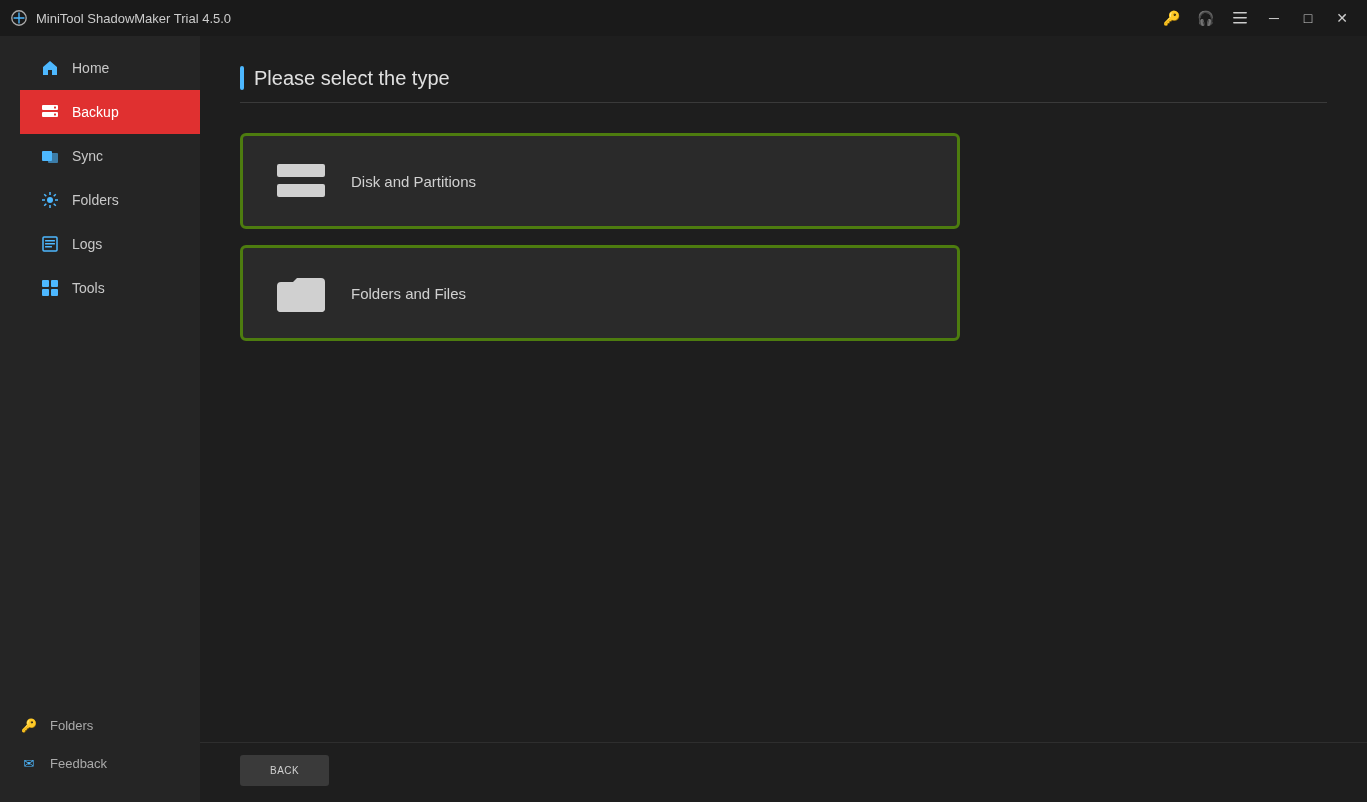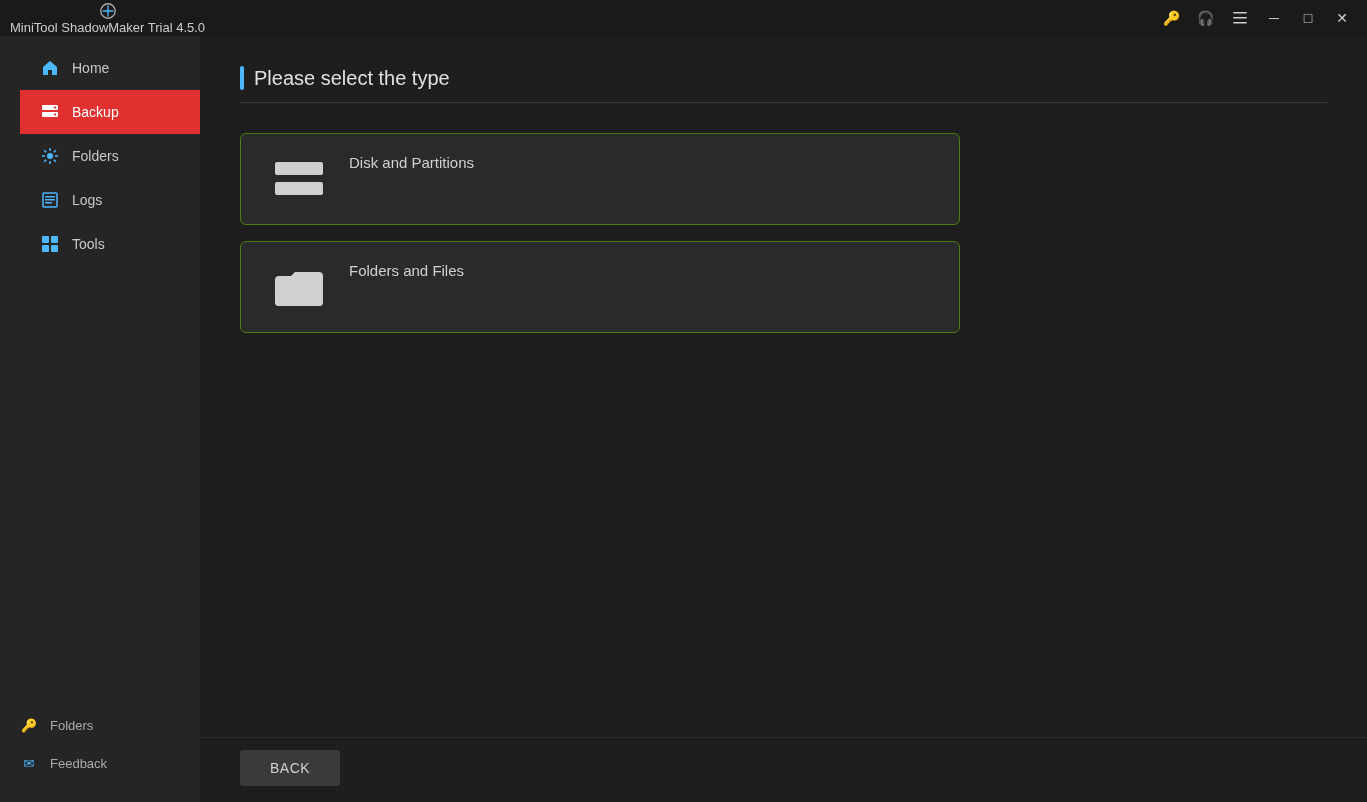--- a/index.html
+++ b/index.html
@@ -21,22 +21,21 @@
       display: flex;
       align-items: center;
       justify-content: space-between;
       padding: 0 10px;
       flex-shrink: 0;
       user-select: none;
     }
     .titlebar-left {
       display: flex;
       align-items: center;
-      gap: 0;
-      flex-direction: column;
+      gap: 8px;
     }
     .titlebar-logo {
       width: 18px;
       height: 18px;
       color: #ccc;
     }
     .titlebar-title {
       font-size: 13px;
       color: #ccc;
     }
@@ -159,27 +158,28 @@
     }
     .page-title-text {
       font-size: 20px;
       font-weight: 400;
       color: #e0e0e0;
     }
 
     
     .type-card {
       display: flex;
+      align-items: center;
       gap: 20px;
       background: #2a2a2a;
       border-radius: 6px;
       padding: 20px 28px;
       margin-bottom: 16px;
       cursor: pointer;
-      border: 1px solid #4d7c0f;
+      border: 3px solid #4d7c0f;
       transition: background 0.15s, border-color 0.15s;
       max-width: 720px;
     }
     .type-card-icon {
       width: 60px;
       height: 50px;
       display: flex;
       align-items: center;
       justify-content: center;
       flex-shrink: 0;
@@ -199,21 +199,21 @@
       border-top: 1px solid #2e2e2e;
       display: flex;
       align-items: center;
     }
 
     .back-button {
       background: #3a3a3a;
       color: #d0d0d0;
       border: none;
       padding: 10px 30px;
-      font-size: 14px;
+      font-size: 10px;
       cursor: pointer;
       border-radius: 3px;
       letter-spacing: 0.5px;
     }
   </style>
 </head>
 <body>
 
 <div class="titlebar">
   <div class="titlebar-left">
@@ -258,20 +258,29 @@
           <svg width="18" height="18" viewBox="0 0 18 18" fill="none">
             <rect x="1" y="2" width="16" height="5" rx="1" fill="white"></rect>
             <rect x="1" y="9" width="16" height="5" rx="1" fill="white"></rect>
             <rect x="13" y="3.5" width="2" height="2" rx="0.5" fill="#e03030"></rect>
             <rect x="13" y="10.5" width="2" height="2" rx="0.5" fill="#e03030"></rect>
           </svg>
         </span>
         <span>Backup</span>
       </div>
 
+      <div class="sidebar-item">
+        <span class="nav-icon">
+          <svg width="18" height="18" viewBox="0 0 18 18" fill="none">
+            <rect x="1" y="4" width="10" height="10" rx="1" fill="#4db8ff"></rect>
+            <rect x="7" y="6" width="10" height="10" rx="1" fill="#4db8ff" opacity="0.6"></rect>
+          </svg>
+        </span>
+        <span>Sync</span>
+      </div>
 
 
       <div class="sidebar-item">
         <span class="nav-icon">
           <svg width="18" height="18" viewBox="0 0 18 18" fill="none">
             <circle cx="9" cy="9" r="3" fill="#4db8ff"></circle>
             <path d="M9 1V4M9 14V17M1 9H4M14 9H17M3.2 3.2L5.3 5.3M12.7 12.7L14.8 14.8M3.2 14.8L5.3 12.7M12.7 5.3L14.8 3.2" stroke="#4db8ff" stroke-width="1.5"></path>
           </svg>
         </span>
         <span>Folders</span>

